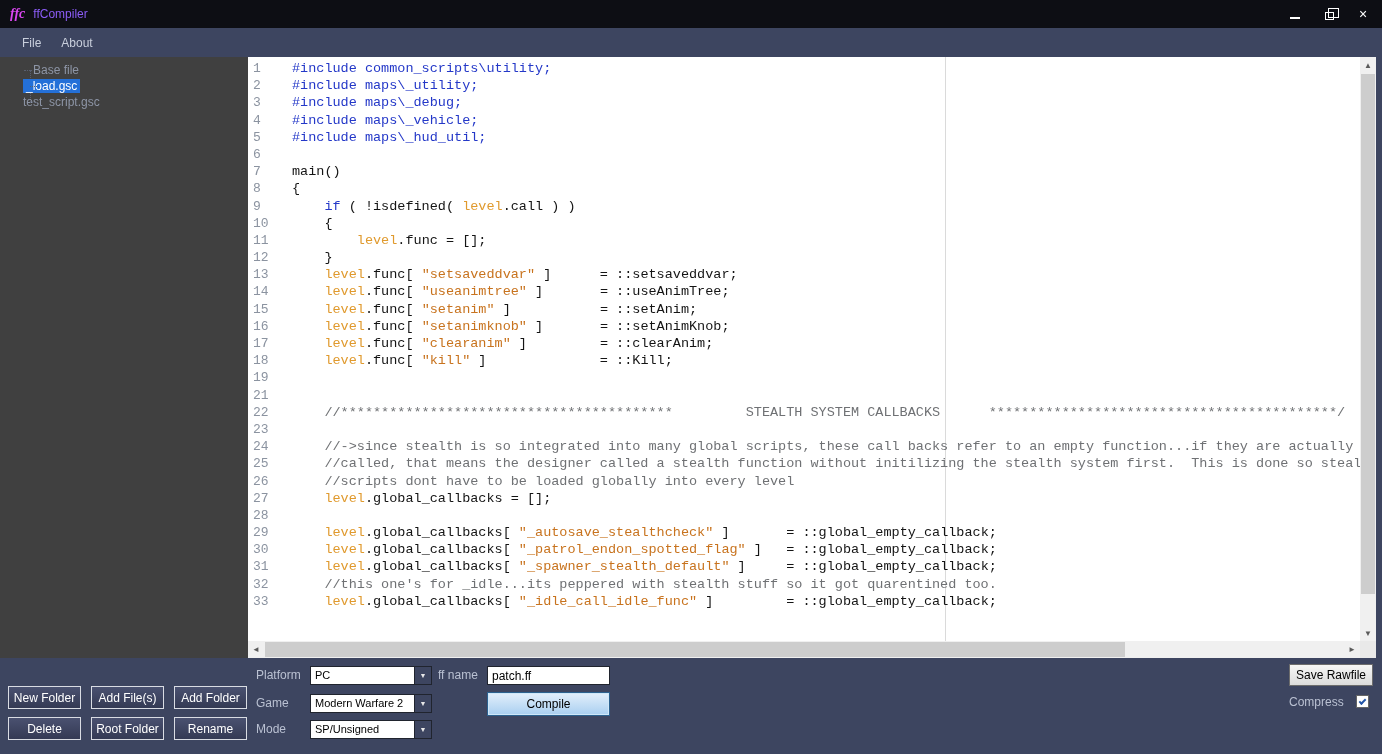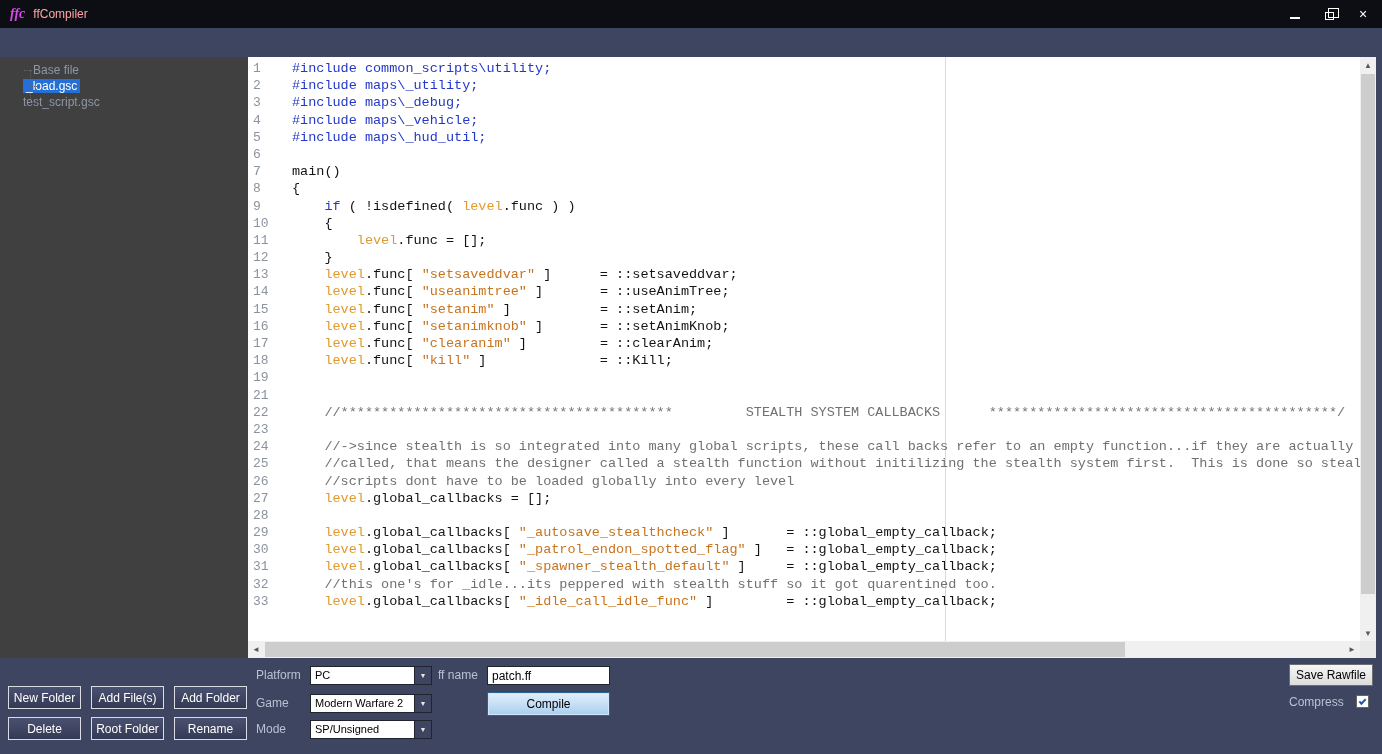--- a/index.html
+++ b/index.html
@@ -2,21 +2,21 @@
 <html><head>
 <meta charset="utf-8">
 <style>
   *{box-sizing:border-box;margin:0;padding:0}
   html,body{width:1382px;height:754px;overflow:hidden;background:#20232e}
   .app{position:relative;width:1382px;height:754px;background:#3d4560;font-family:"Liberation Sans",sans-serif;overflow:hidden}
 
   
   .titlebar{position:absolute;left:0;top:0;width:100%;height:28px;background:#0d0e14;display:flex;align-items:center}
   .logo{font-family:"Liberation Serif",serif;font-style:italic;font-weight:bold;color:#d946ef;font-size:14px;margin-left:10px}
-  .title{color:#fca5a5;font-size:12px;margin-left:8px}
+  .title{color:#8b5cf6;font-size:12px;margin-left:8px}
   .winbtns{position:absolute;right:8px;top:0;height:28px;display:flex;align-items:center;gap:12px}
   .wb{width:22px;height:18px;display:flex;align-items:center;justify-content:center;color:#fff;font-size:14px;cursor:default}
   .min-glyph{width:10px;height:2px;background:#fff;margin-top:7px}
   .rest-glyph{position:relative;width:9px;height:8px;border:1px solid #fff;margin-top:3px}
   .rest-glyph::before{content:"";position:absolute;left:2px;top:-5px;width:9px;height:8px;border:1px solid #fff}
 
   
   .menubar{position:absolute;left:0;top:28px;width:100%;height:29px;background:#3d4560;display:flex;align-items:center;padding-left:12px}
   .menu-item{color:#c9cfdc;font-size:12px;padding:5px 10px}
 
@@ -77,20 +77,24 @@
       <div class="wb">
           <div class="min-glyph"></div>
         </div>
       <div class="wb">
           <div class="rest-glyph"></div>
         </div>
       <div class="wb">×</div>
     </div>
   </div>
 
+  <div class="menubar" id="menu-items">
+      <span class="menu-item">File</span>
+      <span class="menu-item">About</span>
+    </div>
 
   <div class="main">
     <div class="tree">
       <div class="tree-inner" id="tree-items">
         <div class="tree-vline"></div>
       <div class="tree-row lvl0"><span class="tree-label">Base file</span></div>
           <div class="tree-row lvl1"><span class="tree-label sel">_load.gsc</span></div>
           <div class="tree-row lvl1"><span class="tree-label">test_script.gsc</span></div>
         </div>
     </div>
@@ -100,21 +104,21 @@
         <div class="guide"></div>
         <div class="code" id="code-lines">
             <div class="cl"><span class="ln">1</span><span class="tk-k">#include common_scripts\utility;</span></div>
             <div class="cl"><span class="ln">2</span><span class="tk-k">#include maps\_utility;</span></div>
             <div class="cl"><span class="ln">3</span><span class="tk-k">#include maps\_debug;</span></div>
             <div class="cl"><span class="ln">4</span><span class="tk-k">#include maps\_vehicle;</span></div>
             <div class="cl"><span class="ln">5</span><span class="tk-k">#include maps\_hud_util;</span></div>
             <div class="cl"><span class="ln">6</span></div>
             <div class="cl"><span class="ln">7</span><span class="tk-p">main()</span></div>
             <div class="cl"><span class="ln">8</span><span class="tk-p">{</span></div>
-            <div class="cl"><span class="ln">9</span><span class="tk-p">    </span><span class="tk-k">if</span><span class="tk-p"> ( !isdefined( </span><span class="tk-o">level</span><span class="tk-p">.func ) )</span></div>
+            <div class="cl"><span class="ln">9</span><span class="tk-p">    </span><span class="tk-k">if</span><span class="tk-p"> ( !isdefined( </span><span class="tk-o">level</span><span class="tk-p">.call ) )</span></div>
             <div class="cl"><span class="ln">10</span><span class="tk-p">    {</span></div>
             <div class="cl"><span class="ln">11</span><span class="tk-p">        </span><span class="tk-o">level</span><span class="tk-p">.func = [];</span></div>
             <div class="cl"><span class="ln">12</span><span class="tk-p">    }</span></div>
             <div class="cl"><span class="ln">13</span><span class="tk-p">    </span><span class="tk-o">level</span><span class="tk-p">.func[ </span><span class="tk-s">"setsaveddvar"</span><span class="tk-p"> ]      = ::setsaveddvar;</span></div>
             <div class="cl"><span class="ln">14</span><span class="tk-p">    </span><span class="tk-o">level</span><span class="tk-p">.func[ </span><span class="tk-s">"useanimtree"</span><span class="tk-p"> ]       = ::useAnimTree;</span></div>
             <div class="cl"><span class="ln">15</span><span class="tk-p">    </span><span class="tk-o">level</span><span class="tk-p">.func[ </span><span class="tk-s">"setanim"</span><span class="tk-p"> ]           = ::setAnim;</span></div>
             <div class="cl"><span class="ln">16</span><span class="tk-p">    </span><span class="tk-o">level</span><span class="tk-p">.func[ </span><span class="tk-s">"setanimknob"</span><span class="tk-p"> ]       = ::setAnimKnob;</span></div>
             <div class="cl"><span class="ln">17</span><span class="tk-p">    </span><span class="tk-o">level</span><span class="tk-p">.func[ </span><span class="tk-s">"clearanim"</span><span class="tk-p"> ]         = ::clearAnim;</span></div>
             <div class="cl"><span class="ln">18</span><span class="tk-p">    </span><span class="tk-o">level</span><span class="tk-p">.func[ </span><span class="tk-s">"kill"</span><span class="tk-p"> ]              = ::Kill;</span></div>
             <div class="cl"><span class="ln">19</span></div>

